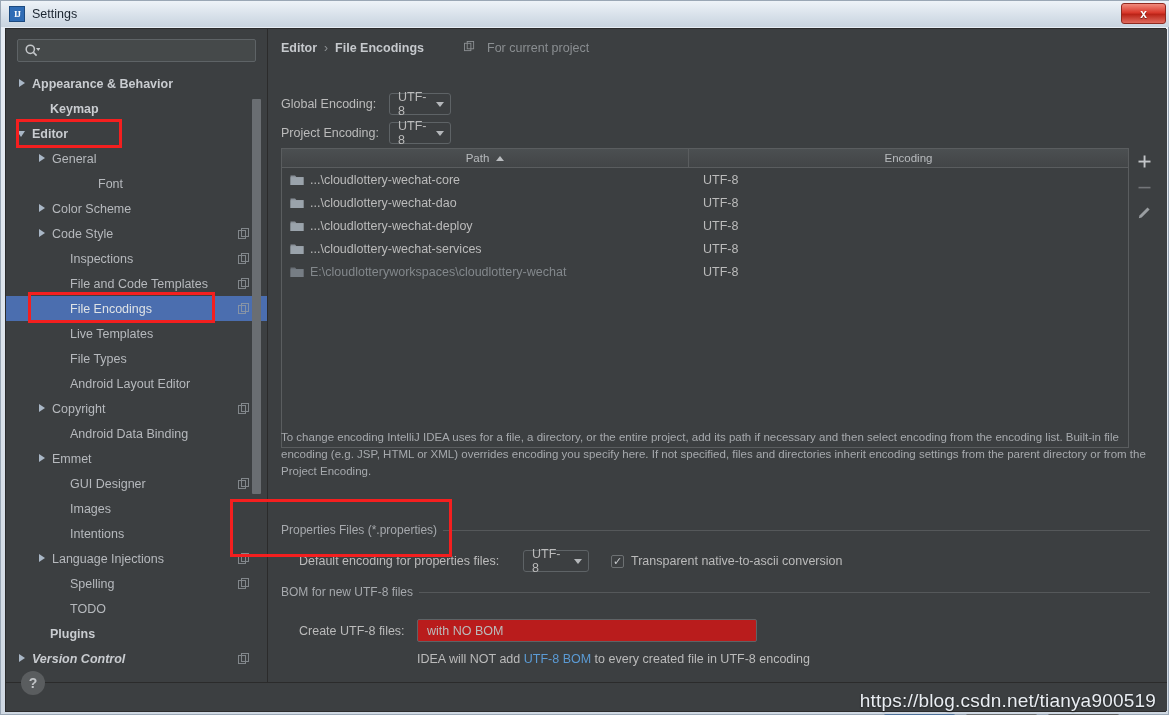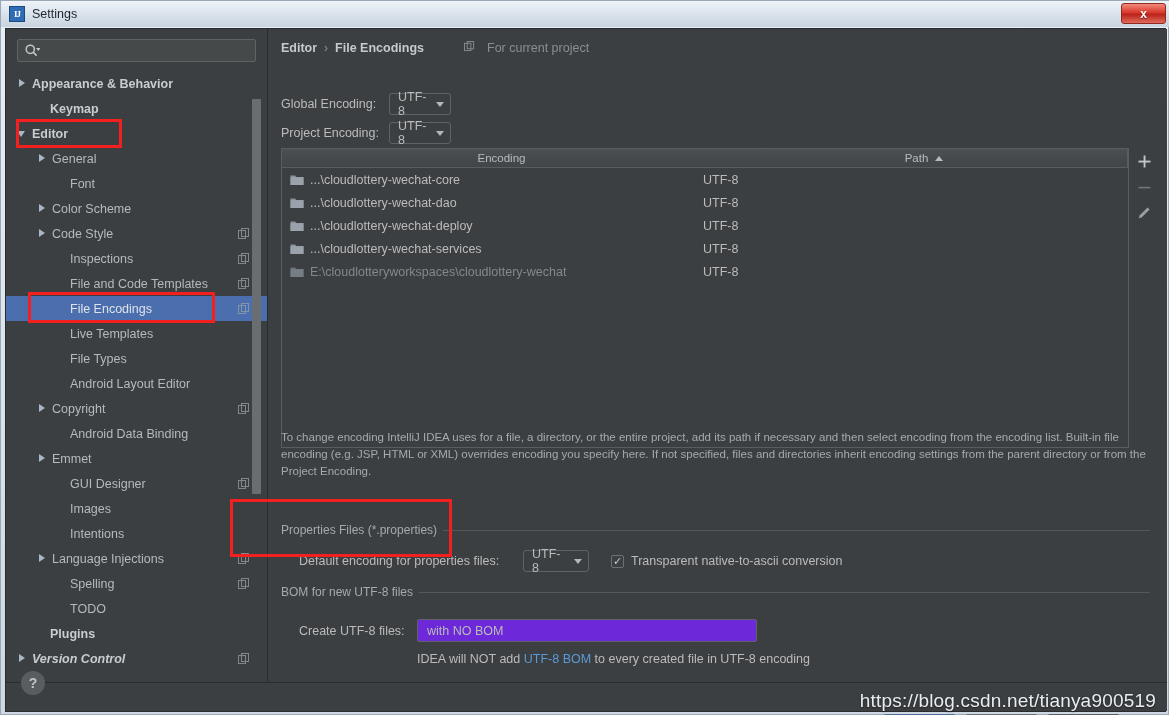--- a/index.html
+++ b/index.html
@@ -215,21 +215,21 @@
     width: 13px; height: 13px; border: 1px solid #6d7173;
     background: #3c3f41; border-radius: 2px;
     display: inline-flex; align-items: center; justify-content: center;
     margin-right: 7px;
   }
   .checkbox .tick {
     color: #c8cbce; font-size: 11px; line-height: 11px;
   }
 
   .combo-wide {
-    width: 340px; height: 23px; background: #6d28d9;
+    width: 340px; height: 23px; background: #b91c1c;
     border: 1px solid #5e6366; border-radius: 2px;
     display: flex; align-items: center; justify-content: space-between;
     padding: 0 7px 0 9px; color: #bbbbbb; font-size: 12.5px;
   }
   .note { font-size: 12.5px; color: #bbbbbb; }
   .note .link { color: #5b9bd5; }
 
   
   .redbox {
     position: absolute; border: 3px solid #f41f1f;
@@ -312,21 +312,21 @@
             <span class="tree-label">Keymap</span>
           </div>
           <div class="tree-row bold" style="padding-left: 12px;">
             <span class="arrow down"></span>
             <span class="tree-label">Editor</span>
           </div>
           <div class="tree-row" style="padding-left: 32px;">
             <span class="arrow right"></span>
             <span class="tree-label">General</span>
           </div>
-          <div class="tree-row" style="padding-left: 50px;">
+          <div class="tree-row" style="padding-left: 50px; gap: 28px;">
             <span class="arrow "></span>
             <span class="tree-label">Font</span>
           </div>
           <div class="tree-row" style="padding-left: 32px;">
             <span class="arrow right"></span>
             <span class="tree-label">Color Scheme</span>
           </div>
           <div class="tree-row" style="padding-left: 32px;">
             <span class="arrow right"></span>
             <span class="tree-label">Code Style</span>
@@ -487,26 +487,26 @@
       <div class="field-row" style="top:93px;">
         <span class="field-label" style="width:108px;">Project Encoding:</span>
         <span class="combo" style="width:62px;">
           <span>UTF-8</span>
           <span class="caret"></span>
         </span>
       </div>
 
       <div class="table-wrap" style="top:119px;">
         <div class="thead">
-          <div class="th enc">
-            <span>Encoding</span>
-          </div>
           <div class="th path">
             <span>Path</span>
             <span class="sort-caret"></span>
+          </div>
+          <div class="th enc">
+            <span>Encoding</span>
           </div>
         </div>
         <div id="tbody">
             <div class="trow">
               <span class="folder-icon">
                 <svg width="14" height="12" viewBox="0 0 14 12">
                   <path d="M0.5 1.5 h4.6 l1.2 1.5 h7.2 v8 h-13 z" fill="#8a9199"></path>
                   <path d="M0.5 3.2 h13 v7.8 h-13 z" fill="#9aa3ab"></path>
                 </svg>
               </span>

